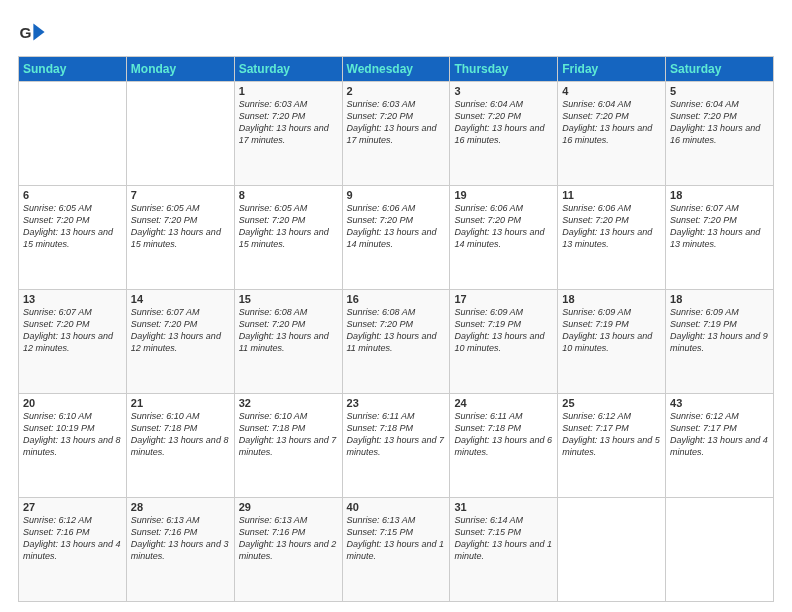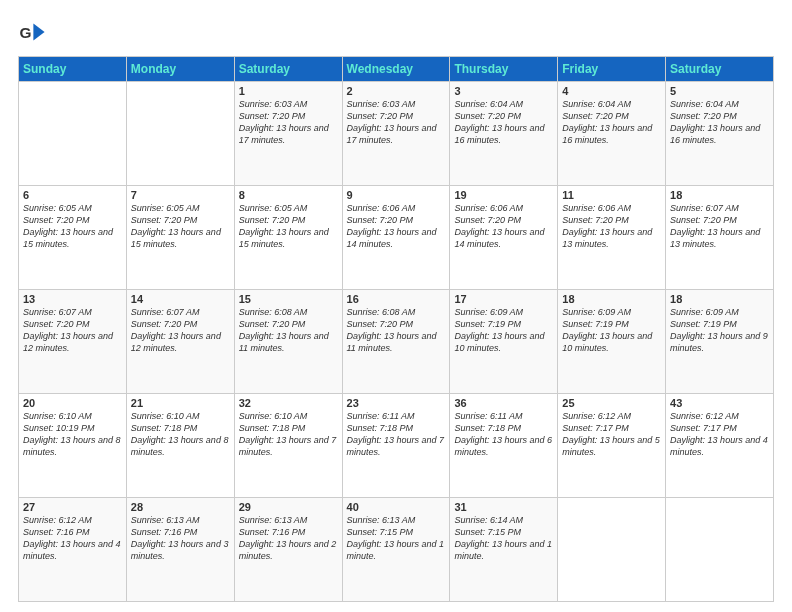--- a/index.html
+++ b/index.html
@@ -271,21 +271,21 @@
 Sunset: 7:18 PM
 Daylight: 13 hours and 7 minutes.</div>
           </td>
           <td>
             <span class="day-num">23</span>
             <div class="day-info">Sunrise: 6:11 AM
 Sunset: 7:18 PM
 Daylight: 13 hours and 7 minutes.</div>
           </td>
           <td>
-            <span class="day-num">36</span>
+            <span class="day-num">24</span>
             <div class="day-info">Sunrise: 6:11 AM
 Sunset: 7:18 PM
 Daylight: 13 hours and 6 minutes.</div>
           </td>
           <td>
             <span class="day-num">25</span>
             <div class="day-info">Sunrise: 6:12 AM
 Sunset: 7:17 PM
 Daylight: 13 hours and 5 minutes.</div>
           </td>

